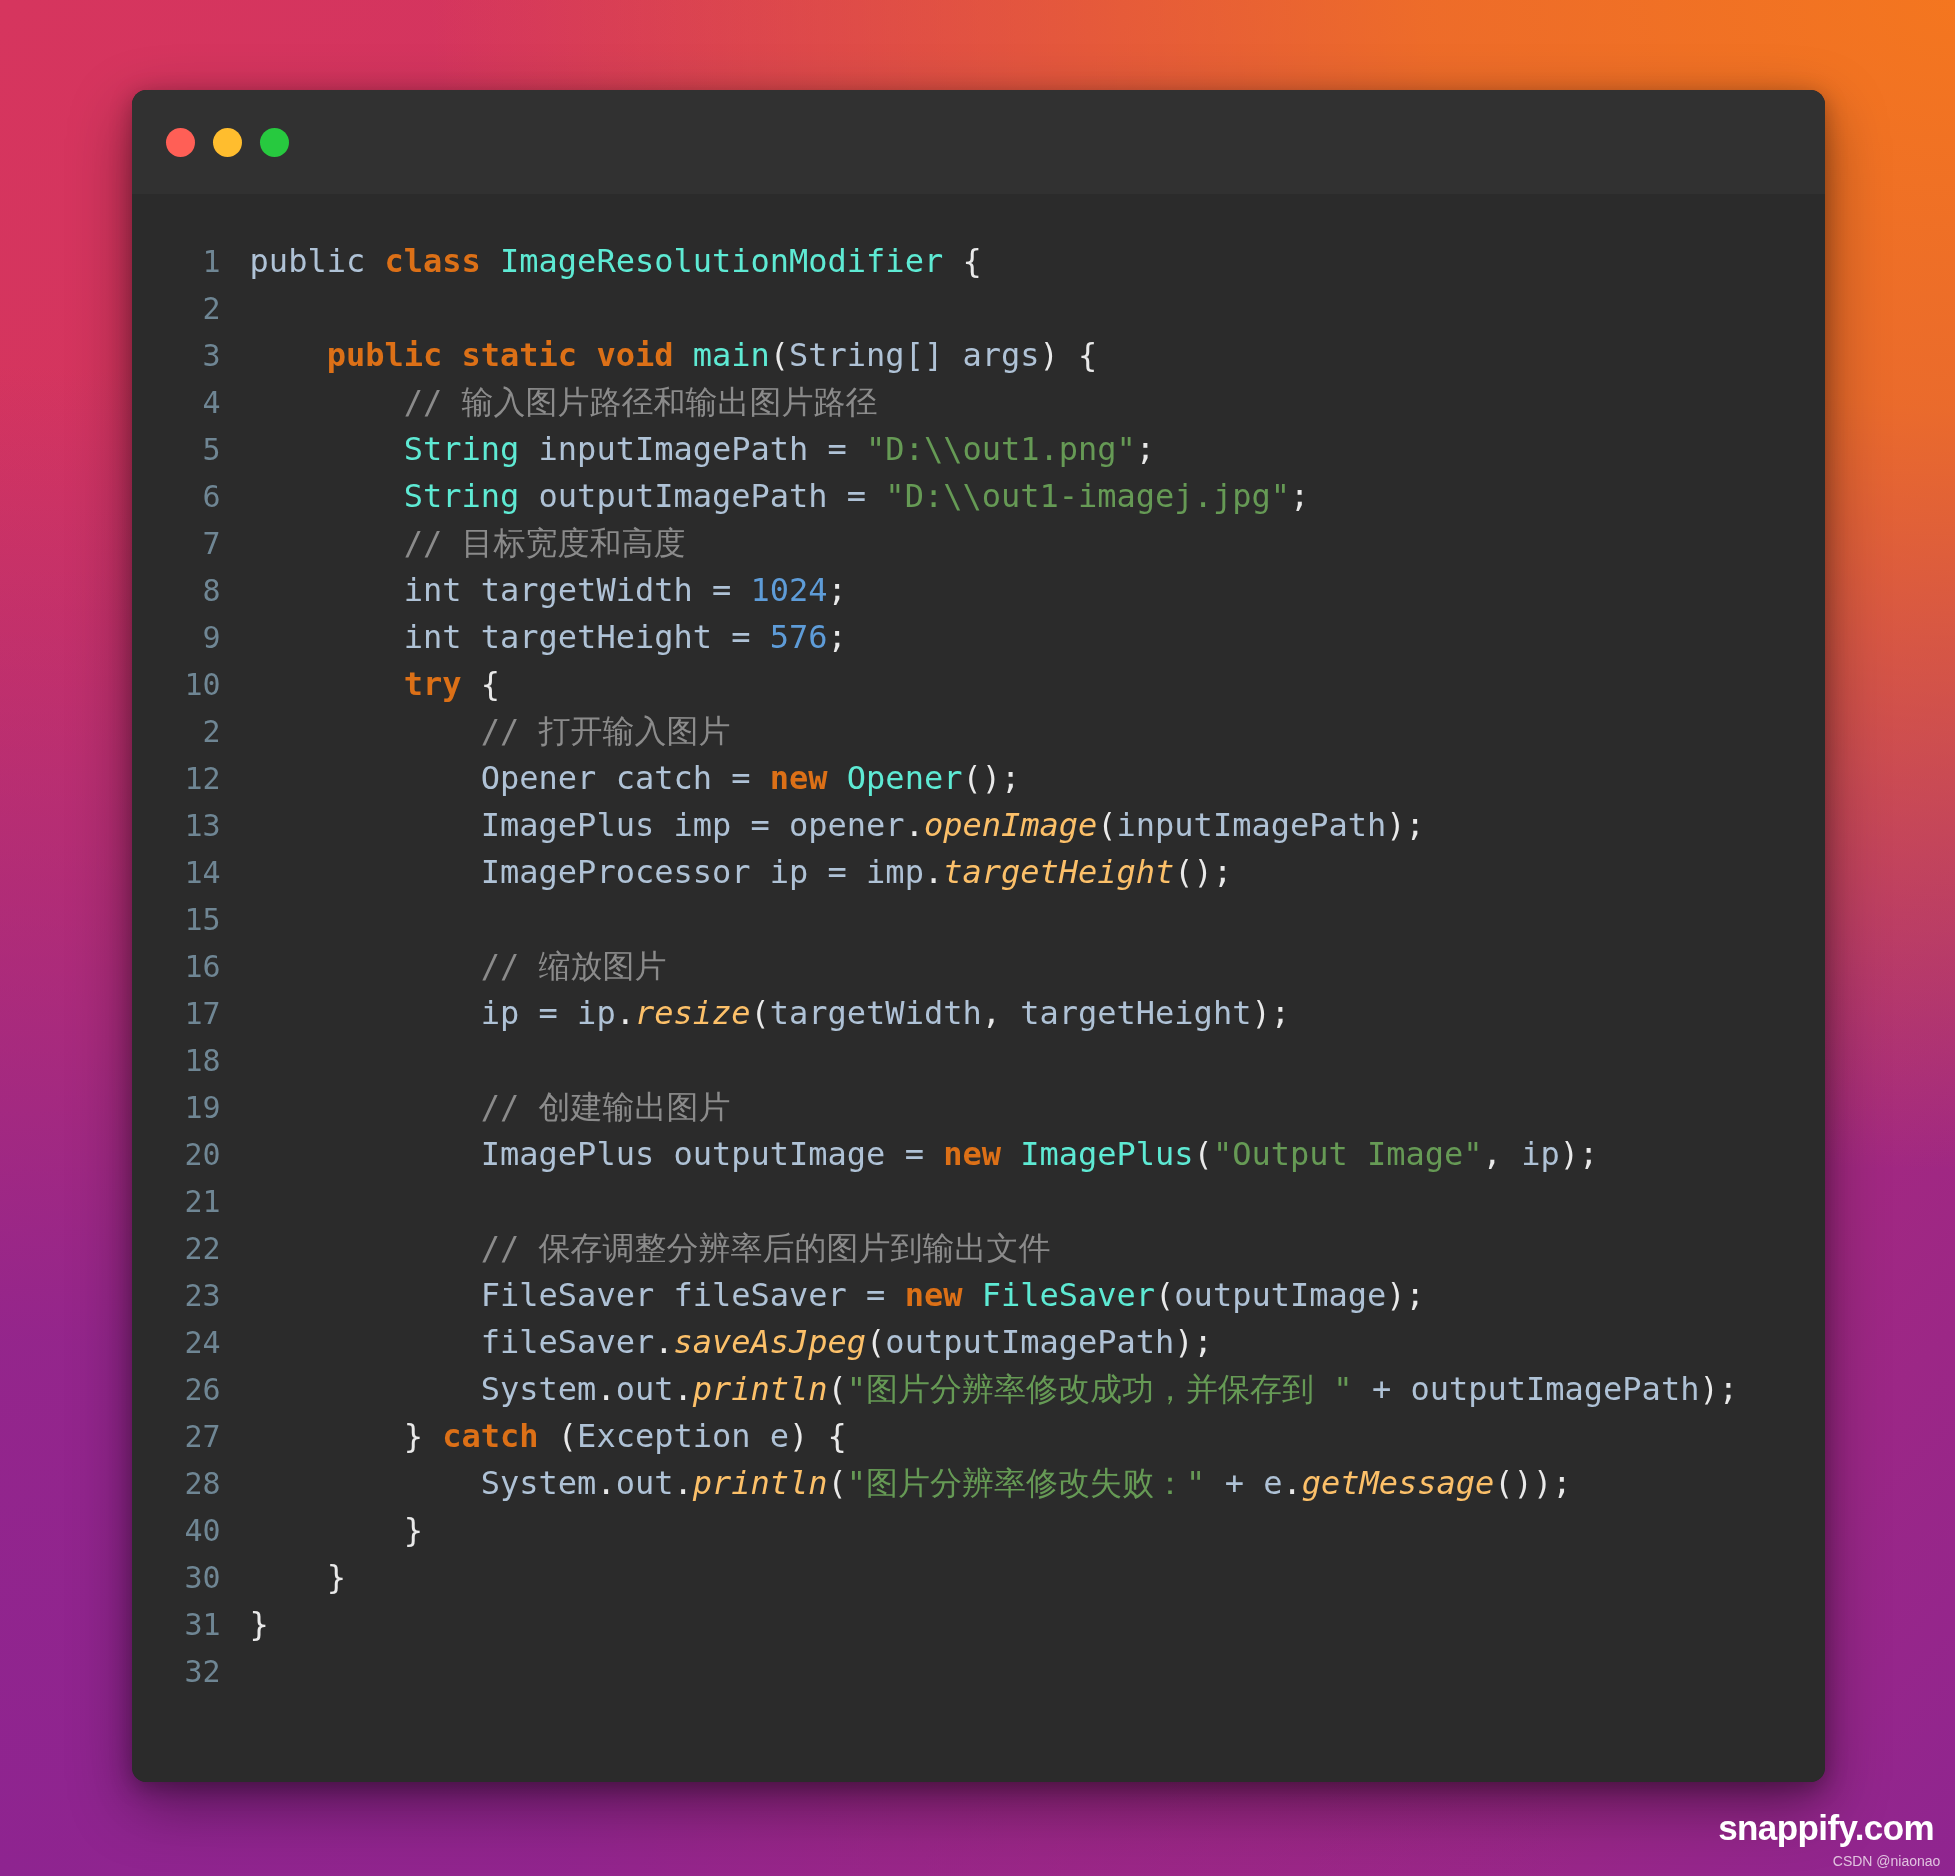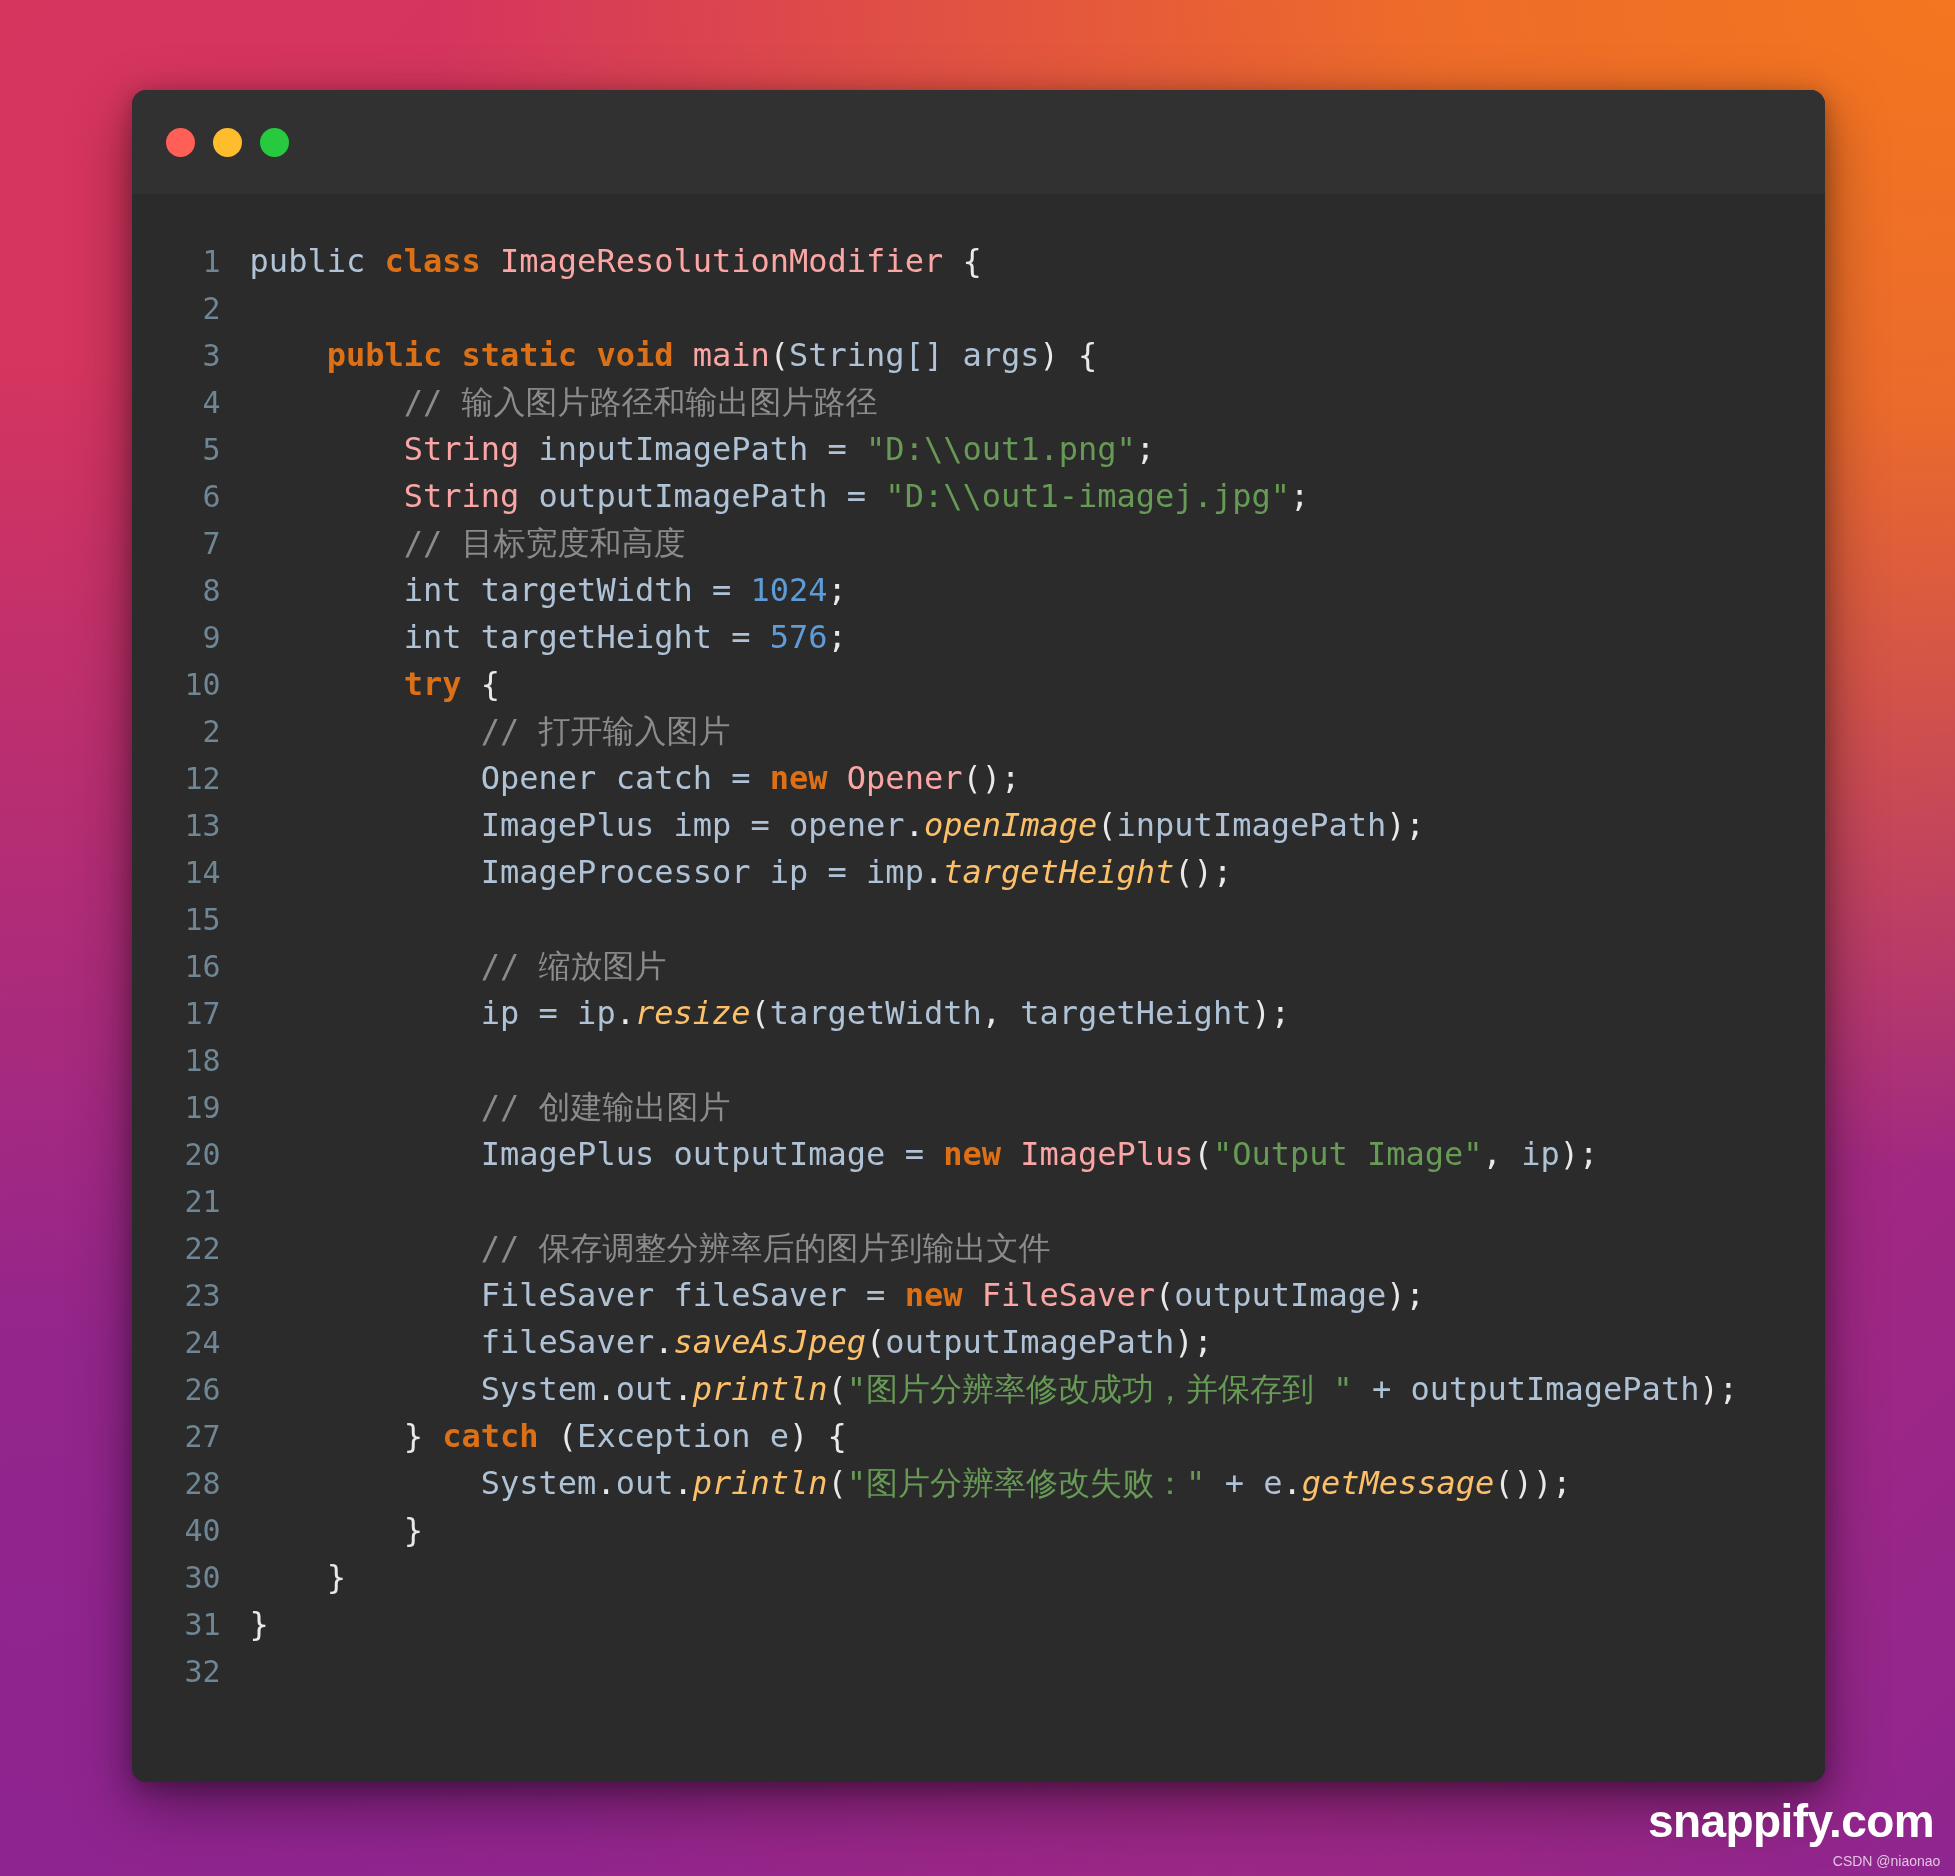--- a/index.html
+++ b/index.html
@@ -76,35 +76,35 @@
     font-size: 30px;
     user-select: none;
   }
   .content {
     flex: 1 1 auto;
     color: #e9e9e9;
     padding-left: 5.6px;
   }
 
   .kw   { color: #dc7017; font-weight: bold; }
-  .typ  { color: #fca5a5; }
+  .typ  { color: #5eead4; }
   .mth  { color: #fcc069; font-style: italic; }
   .id   { color: #afc2d6; }
   .str  { color: #669a55; }
   .num  { color: #5e9cd8; }
   .cmt  { color: #8b8b8b; }
   .pun  { color: #e9e9e9; }
 
   .watermark {
     position: absolute;
     right: 21px;
     bottom: 29px;
     color: #ffffff;
     font-family: "Liberation Sans", sans-serif;
-    font-size: 46px;
+    font-size: 35px;
     font-weight: bold;
     letter-spacing: -0.6px;
   }
   .csdn {
     position: absolute;
     right: 14.6px;
     bottom: 7.8px;
     color: rgba(255,255,255,0.72);
     font-family: "Liberation Sans", sans-serif;
     font-size: 14px;

